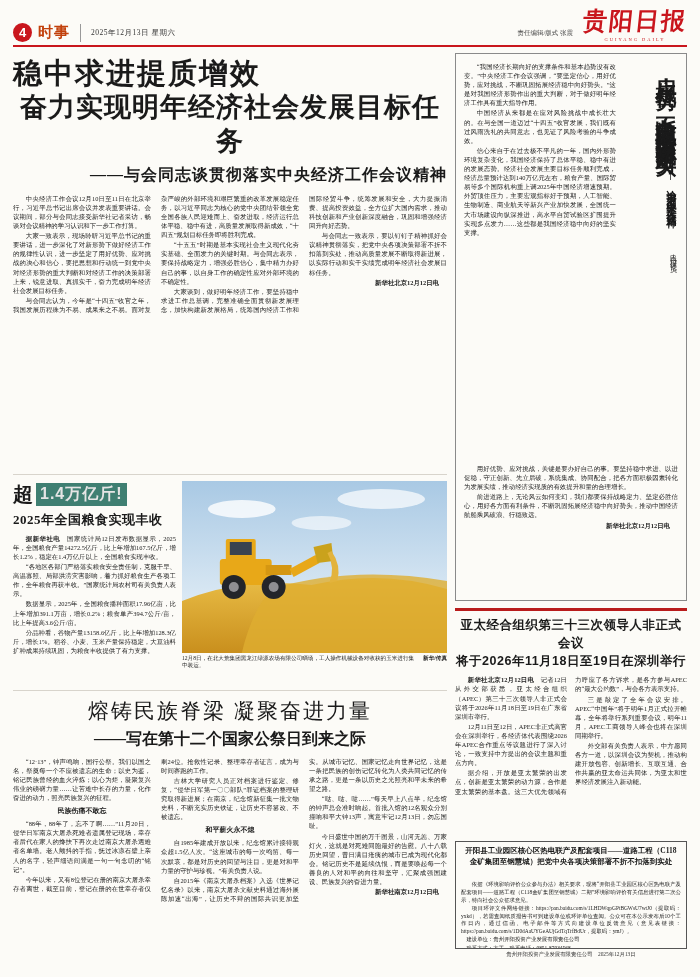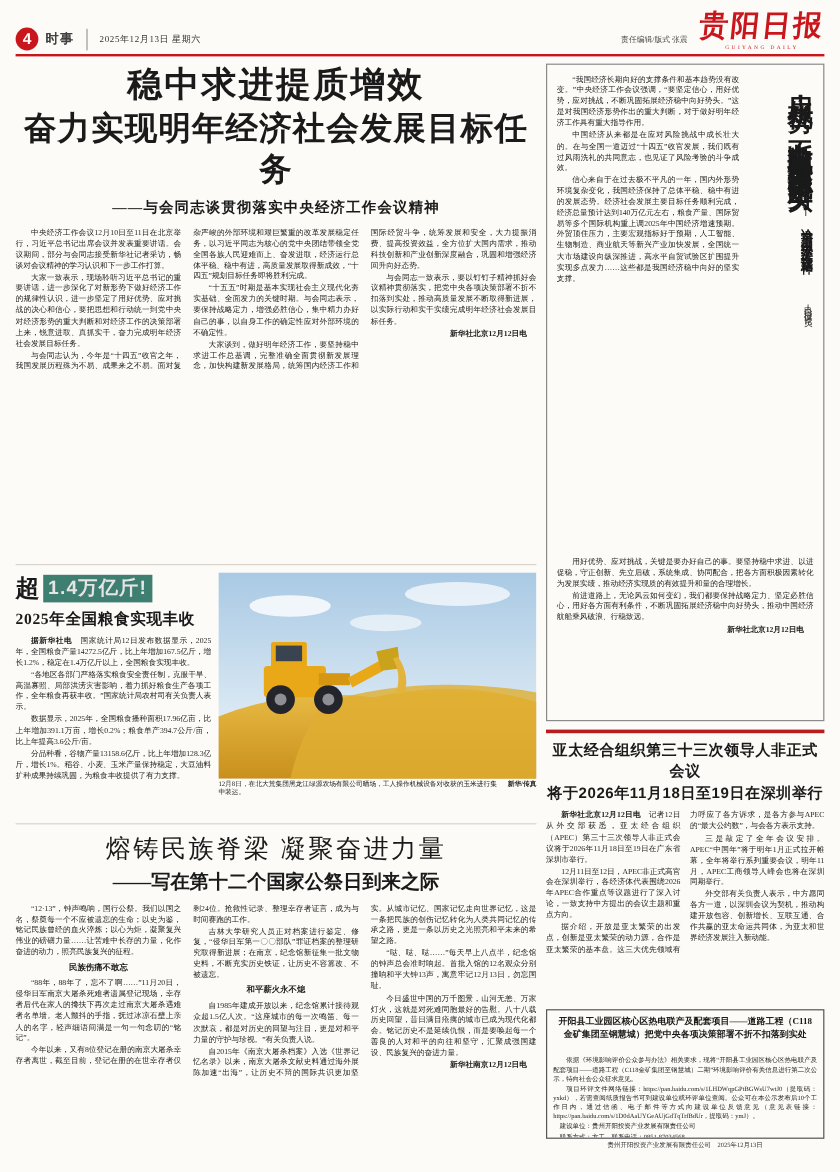--- a/index.html
+++ b/index.html
@@ -10,21 +10,21 @@
     padding:8px 13px 6px 13px; overflow:hidden; position:relative;
   }
   
   .hdr { display:flex; justify-content:space-between; align-items:flex-end; height:34px; }
   .hdr-left { display:flex; align-items:center; gap:6px; }
   .pg-badge {
     width:19px; height:19px; border-radius:50%; background:#c9161d; color:#fff;
     font-family:"Liberation Sans",sans-serif; font-weight:bold; font-size:13px;
     display:flex; align-items:center; justify-content:center;
   }
-  .sec-title { color:#404040; font-family:"Liberation Sans",sans-serif; font-weight:900; font-size:11px; letter-spacing:1px; }
+  .sec-title { color:#c2410c; font-family:"Liberation Sans",sans-serif; font-weight:900; font-size:15px; letter-spacing:1px; }
   .hdr-vline { width:1px; height:18px; background:#999; margin:0 4px; }
   .hdr-date { font-size:7.5px; color:#333; letter-spacing:.5px; }
   .hdr-right { display:flex; align-items:flex-end; gap:10px; }
   .editor { font-size:6.5px; color:#444; margin-bottom:4px; }
   .brand { text-align:center; }
   .brand-name {
     color:#c9161d; font-weight:900; font-size:24px; letter-spacing:2px;
     font-family:"Liberation Serif",serif; transform:skewX(-6deg);
   }
   .brand-sub { color:#c9161d; font-size:4.5px; letter-spacing:2px; }
@@ -33,23 +33,23 @@
   .content { display:flex; gap:8px; }
   .col-left { width:434px; flex:0 0 434px; }
   .col-right { flex:1; display:flex; flex-direction:column; }
   
   .bodytext { font-size:6.4px; line-height:1.42; text-align:justify; color:#222; }
   .bodytext p { text-indent:2em; margin-bottom:1px; }
   .lead { font-weight:bold; }
   .sign-off { display:block; text-align:right; font-weight:bold; padding-right:8px; text-indent:0 !important; }
   
   .main-art { padding-top:2px; }
-  .main-h1 { text-align:center; font-family:Liberation Mono, monospace; font-weight:900; font-size:29px; letter-spacing:2px; line-height:1.25; }
+  .main-h1 { font-family:Liberation Serif, serif; font-weight:900; font-size:29px; letter-spacing:2px; line-height:1.25; }
   .main-h2 { text-align:center; font-family:"Liberation Sans",sans-serif; font-weight:900; font-size:27px; letter-spacing:1px; line-height:1.25; }
-  .main-sub { text-align:center; font-weight:bold; font-size:12px; margin:6px 0 8px 0; letter-spacing:1px; }
+  .main-sub { text-align:right; font-weight:bold; font-size:16px; margin:6px 0 8px 0; letter-spacing:1px; }
   .main-body { column-count:3; column-gap:10px; height:272px; overflow:hidden; }
   
   .row2 { display:flex; gap:6px; margin-top:8px; border-top:1px solid #d8d4cc; padding-top:6px; }
   .grain { width:163px; flex:0 0 163px; }
   .grain-head { display:flex; align-items:center; gap:3px; }
   .grain-chao { font-family:"Liberation Sans",sans-serif; font-weight:900; font-size:20px; }
   .grain-hl { background:#3f7f72; color:#e5e5e5; font-family:"Liberation Sans",sans-serif; font-weight:900; font-size:16px; padding:1px 4px; letter-spacing:1px; }
   .grain-sub { font-weight:bold; font-size:13px; margin:3px 0 5px 0; letter-spacing:.5px; }
   .grain-body { height:148px; overflow:hidden; }
   .photo { flex:1; }

